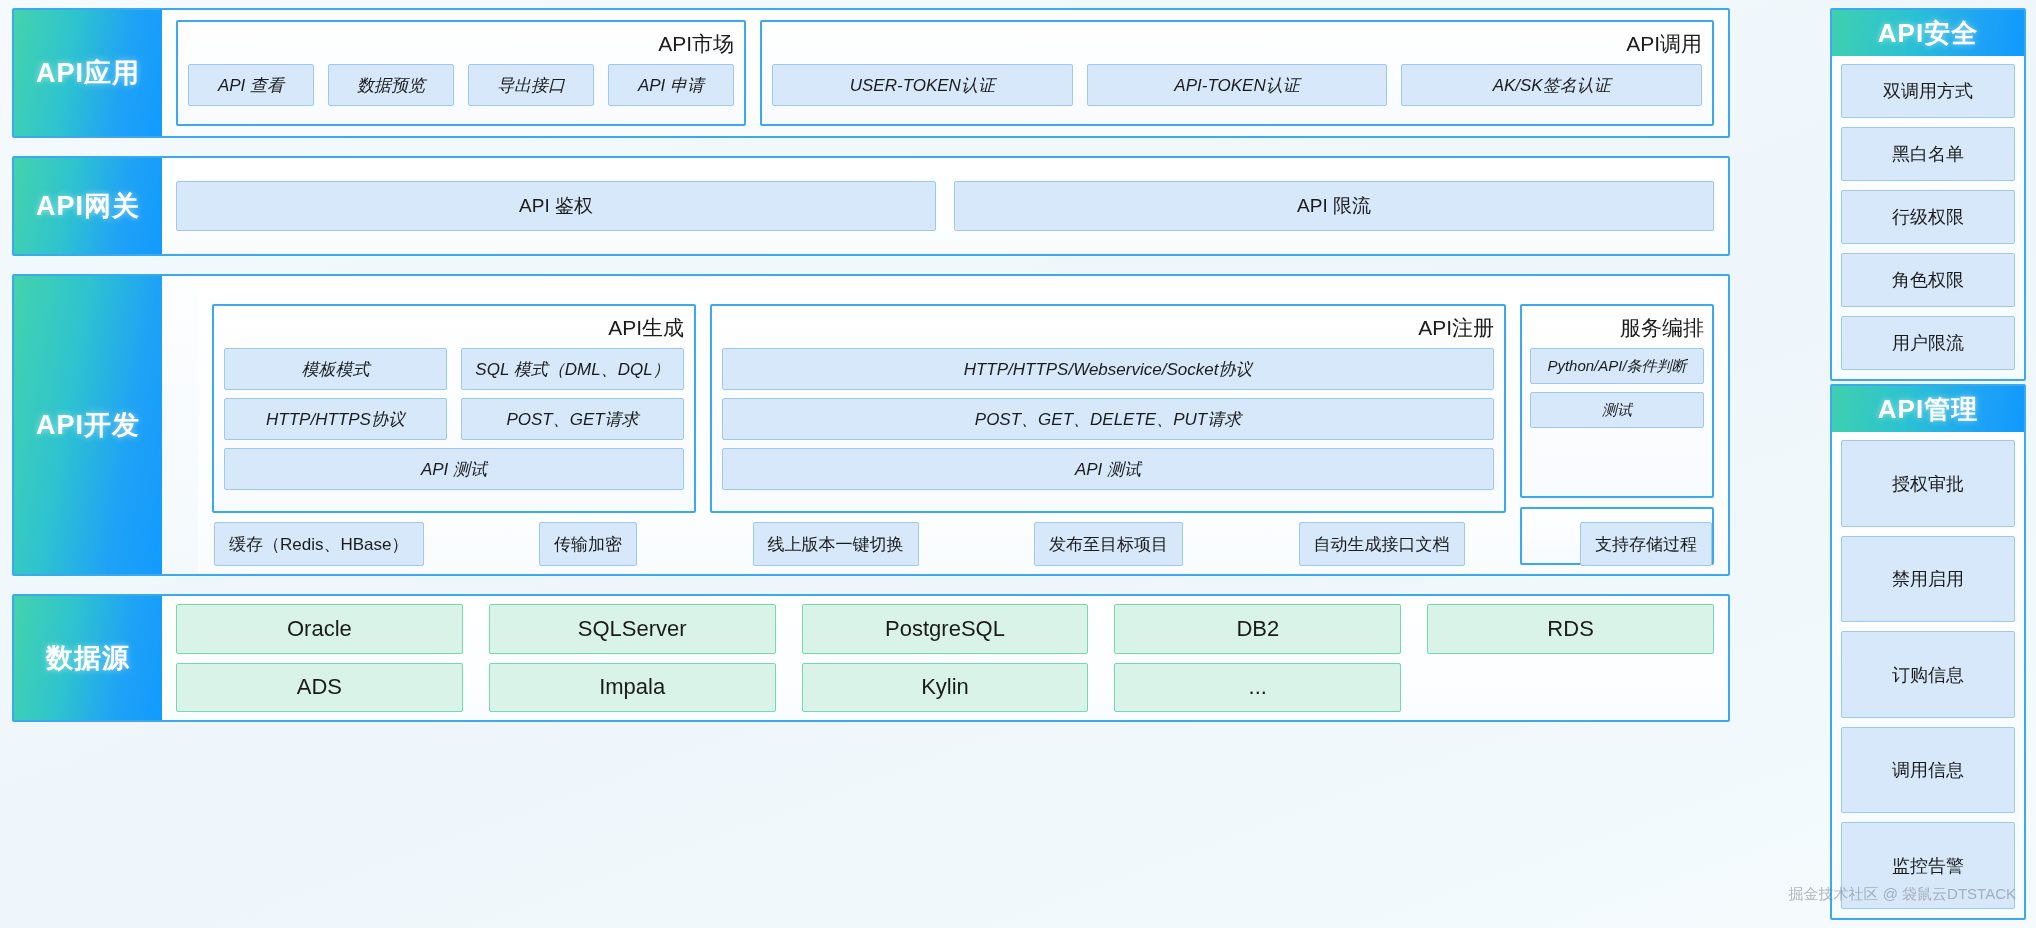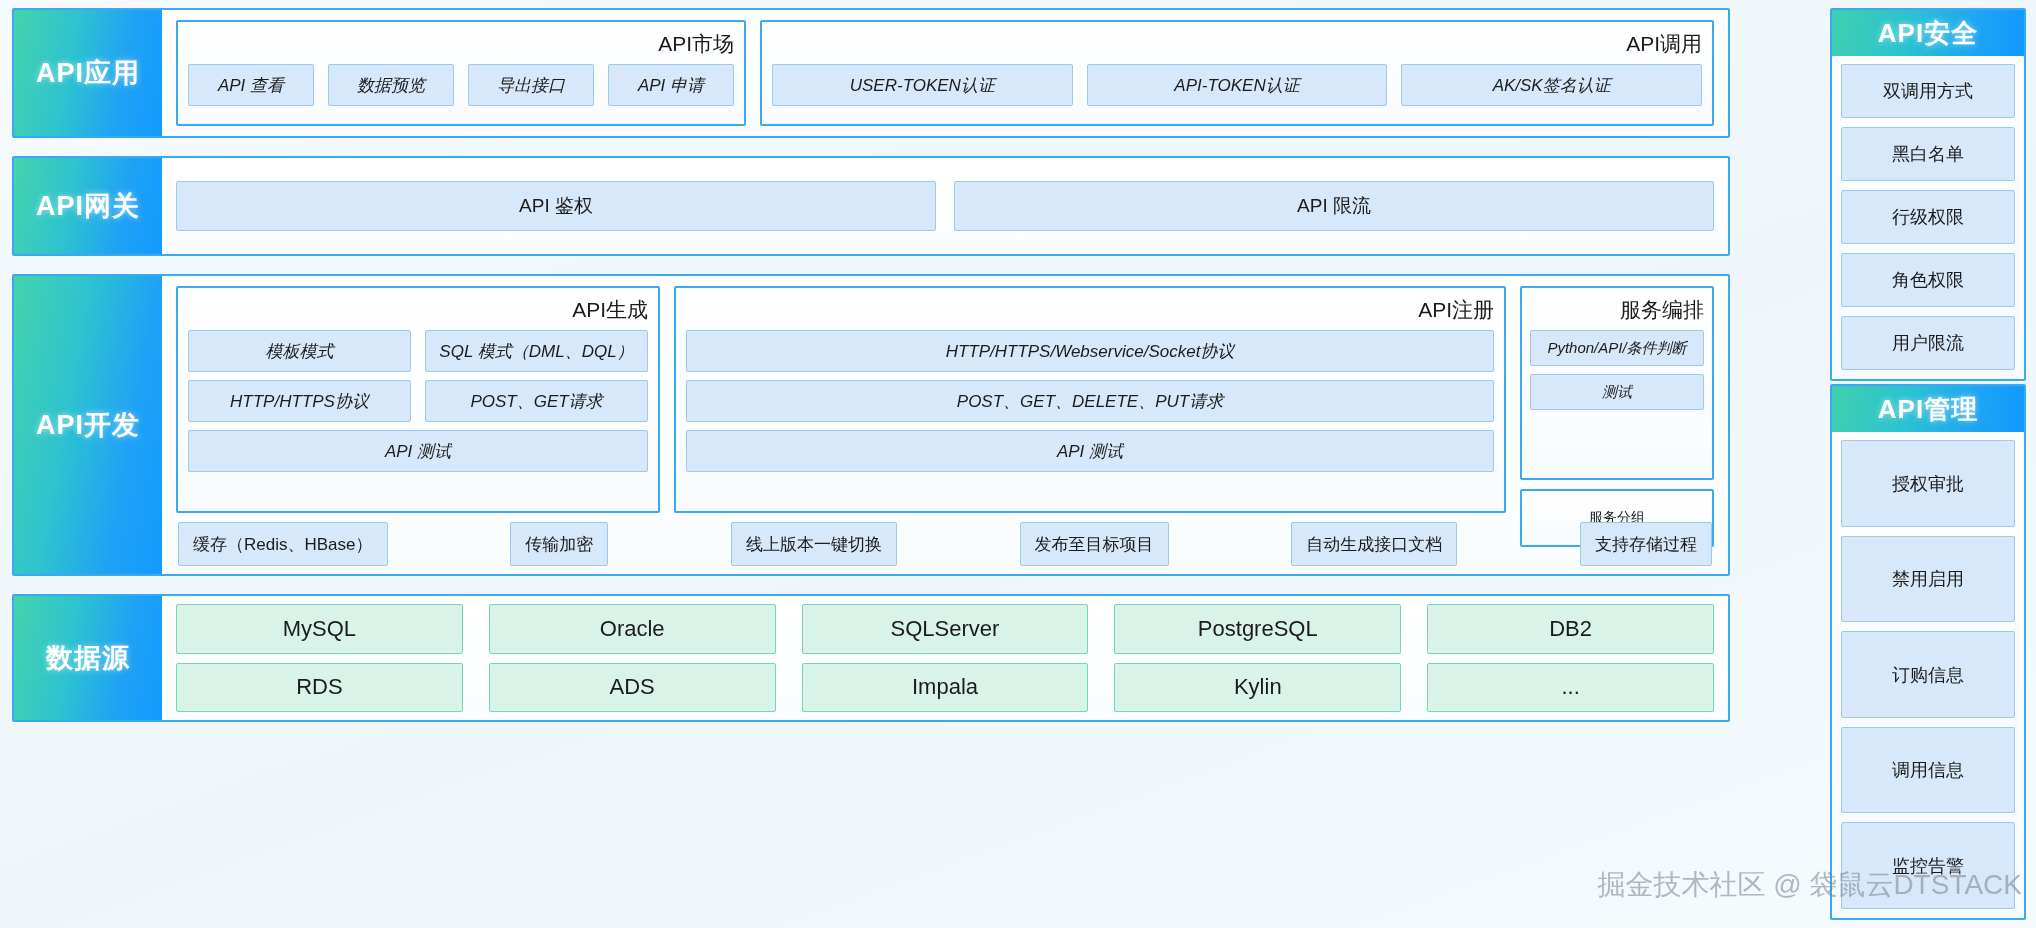--- a/index.html
+++ b/index.html
@@ -99,21 +99,21 @@
   .mk-market { flex: 0 0 570px; }
   .mk-invoke { flex: 1 1 auto; }
   .mk-market .grow .chip { flex: 1 1 0; height: 42px; }
   .mk-invoke .grow .chip { flex: 1 1 0; height: 42px; }
 
   
   .gw-body { align-items: center; gap: 18px; padding: 0 14px; }
   .gw-body .chip { flex: 1 1 0; height: 50px; font-size: 19px; }
 
   
-  .dev-body { flex-direction: column; gap: 0; padding: 10px 14px 8px; }
+  .dev-body { flex-direction: column; gap: 0; padding: 28px 14px 8px; margin-left: 36px; }
   .dev-top { display: flex; gap: 14px; flex: 1 1 auto; min-height: 0; }
   .g-gen { flex: 0 0 484px; }
   .g-reg { flex: 1 1 auto; }
   .g-orch { flex: 0 0 194px; padding: 6px 8px 8px; }
   .g-gen .grow .chip { flex: 1 1 0; min-height: 42px; }
   .g-reg .grow .chip { flex: 1 1 0; min-height: 42px; }
   .g-orch .grow .chip { flex: 1 1 0; min-height: 36px; font-size: 15px; }
   .orch-col { flex: 0 0 194px; display: flex; flex-direction: column; gap: 9px; }
   .plain-box {
     border: 2px solid #3aa9f0; border-radius: 2px;
@@ -161,22 +161,22 @@
   .panel-body {
     flex: 1 1 auto;
     display: flex; flex-direction: column;
     padding: 8px 9px 9px;
     gap: 9px;
   }
   .panel-body .chip { flex: 1 1 0; font-size: 18px; }
 
   .watermark {
     position: absolute;
-    right: 14px; bottom: 24px;
-    font-size: 28px;
+    right: 20px; bottom: 24px;
+    font-size: 15px;
     color: rgba(120,128,136,.55);
     white-space: nowrap;
     pointer-events: none;
   }
 </style>
 </head>
 <body>
 
 <div id="stage">
 
@@ -284,21 +284,20 @@
           <div class="chip">支持存储过程</div>
         </div>
 
       </div>
     </div>
 
     <div class="row row-ds">
       <div class="row-label">数据源</div>
       <div class="row-body ds-body">
         <div class="ds-grid">
-          <div class="chip-green">MySQL</div>
           <div class="chip-green">Oracle</div>
           <div class="chip-green">SQLServer</div>
           <div class="chip-green">PostgreSQL</div>
           <div class="chip-green">DB2</div>
           <div class="chip-green">RDS</div>
           <div class="chip-green">ADS</div>
           <div class="chip-green">Impala</div>
           <div class="chip-green">Kylin</div>
           <div class="chip-green">...</div>
         </div>

